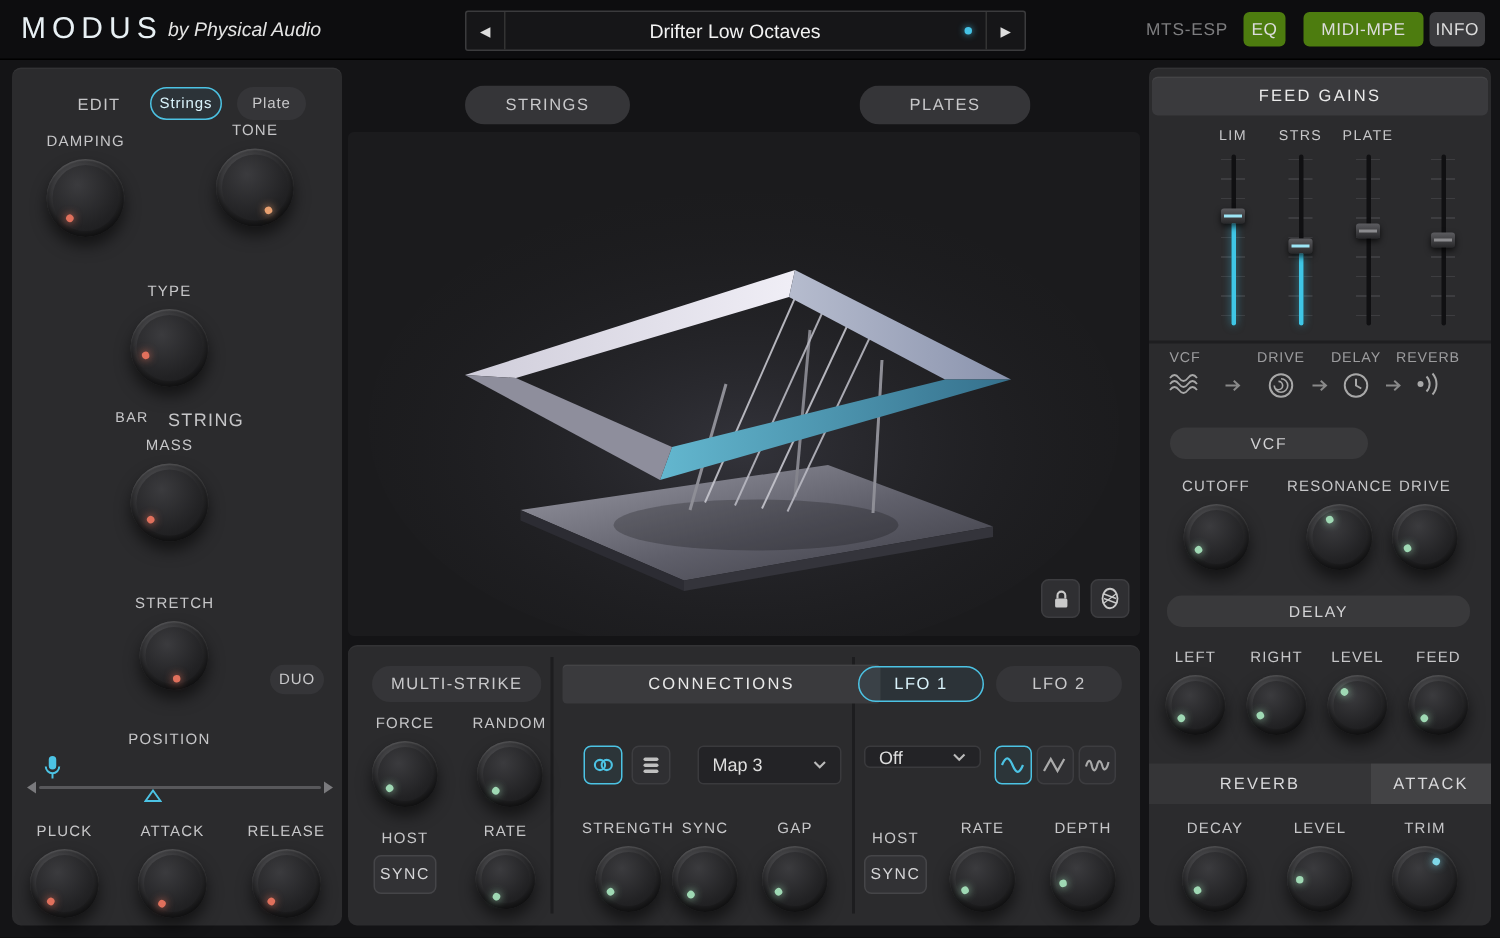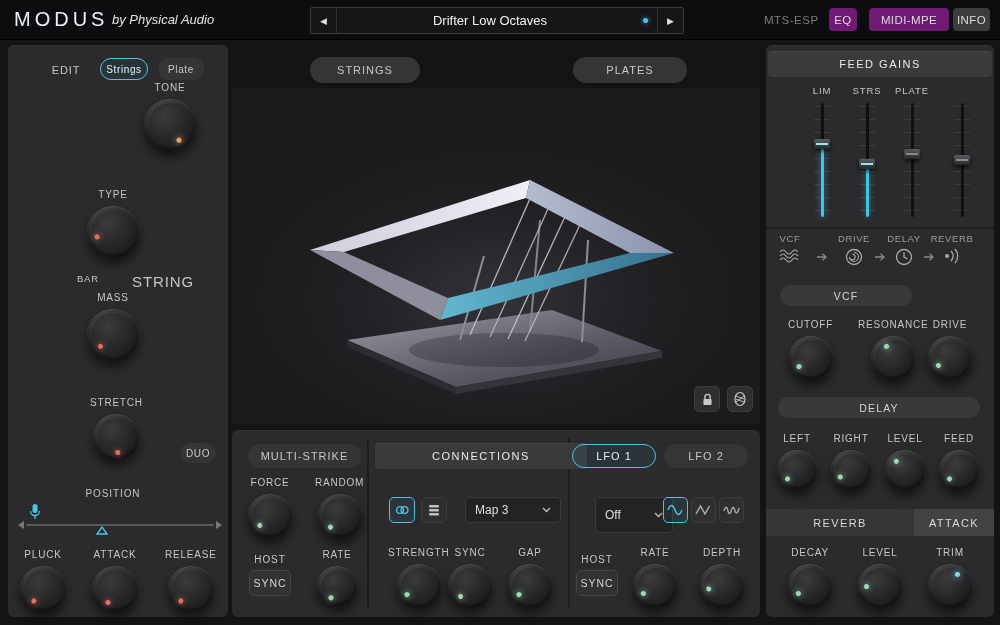--- a/index.html
+++ b/index.html
@@ -13,21 +13,21 @@
   .logo{position:absolute;left:14px;top:8px;font-size:20px;letter-spacing:4px;font-weight:400;color:#e8f0f4}
   .byline{position:absolute;left:112px;top:12px;font-size:13px;font-style:italic;color:#e4e4e4}
   .preset{position:absolute;left:310px;top:7px;width:374px;height:27px;background:#161618;border:1px solid #3b3b3d;border-radius:2px;display:flex;align-items:stretch}
   .preset .pcell{display:flex;align-items:center;justify-content:center;color:#ddd}
   .preset .parrow{width:26px;font-size:9px;cursor:default}
   .preset .pdivL{border-right:1px solid #333}
   .preset .pdivR{border-left:1px solid #333}
   .preset .pname{flex:1;font-size:13px;color:#f2f2f2}
   .preset .pdot{width:5px;height:5px;border-radius:50%;background:#45c3e6;align-self:center;margin-right:9px;box-shadow:0 0 5px rgba(69,195,230,.8)}
   .mts{position:absolute;left:764px;top:14px;font-size:11.5px;letter-spacing:.5px;color:#7d7d7f}
-  .hbtn{position:absolute;top:8px;height:23px;background:#701a75;border-radius:4px;color:#dcdcdc;font-size:11.5px;display:flex;align-items:center;justify-content:center;letter-spacing:.4px}
+  .hbtn{position:absolute;top:8px;height:23px;background:#4d7c0f;border-radius:4px;color:#dcdcdc;font-size:11.5px;display:flex;align-items:center;justify-content:center;letter-spacing:.4px}
 
   
   .panel{position:absolute;background:#2b2b2d;border-radius:6px;box-shadow:inset 0 1px 0 rgba(255,255,255,.04)}
   .vdiv{position:absolute;width:2px;background:#1d1d1f;top:8px;bottom:8px}
   .hdiv{position:absolute;height:2px;background:#1e1e20;left:0;right:0}
 
   
   .lbl{position:absolute;color:#c6c6c8;font-size:10px;letter-spacing:.9px;text-align:center;white-space:nowrap}
   .pill{position:absolute;display:flex;align-items:center;justify-content:center;background:#353538;border:1px solid transparent;border-radius:13px;color:#c8c8ca;font-size:11px;letter-spacing:1px;white-space:nowrap}
   .pill.small{font-size:10px;letter-spacing:.6px}
@@ -93,31 +93,35 @@
     <div class="hbtn" style="left:829px;width:28px">EQ</div>
     <div class="hbtn" style="left:869px;width:80px">MIDI-MPE</div>
     <div class="hbtn" style="left:953px;width:37px;background:#3c3c3f">INFO</div>
   </div>
 
   <div class="panel" style="left:8px;top:45px;width:220px;height:572px">
     <div class="lbl" style="left:38px;top:19px;width:40px;font-size:11px">EDIT</div>
     <div class="pill small active" style="left:92px;top:13px;width:48px;height:22px">Strings</div>
     <div class="pill small" style="left:150px;top:13px;width:46px;height:22px">Plate</div>
 
+    <div class="kunit" style="left:23px;top:44px">
+      <div class="klabel">DAMPING</div>
+      <div class="knob k52" style="--a:-140deg;--dot:#e0705c"></div>
+    </div>
     <div class="kunit" style="left:136px;top:37px">
       <div class="klabel">TONE</div>
       <div class="knob k52" style="--a:150deg;--dot:#e8a070"></div>
     </div>
 
     <div class="kunit" style="left:79px;top:144px">
       <div class="klabel">TYPE</div>
       <div class="knob k52" style="--a:-105deg;--dot:#e0705c"></div>
     </div>
     <div class="lbl" style="left:60px;top:228px;width:40px;font-size:9.5px">BAR</div>
-    <div class="lbl" style="left:124px;top:228px;width:50px;font-size:15px">STRING</div>
+    <div class="lbl" style="left:104px;top:228px;width:50px;font-size:12px">STRING</div>
 
     <div class="kunit" style="left:79px;top:247px">
       <div class="klabel">MASS</div>
       <div class="knob k52" style="--a:-130deg;--dot:#e0705c"></div>
     </div>
 
     <div class="kunit" style="left:82px;top:352px">
       <div class="klabel">STRETCH</div>
       <div class="knob k46" style="--a:175deg;--dot:#e0705c"></div>
     </div>
@@ -261,21 +265,21 @@
     </div>
     <div class="kunit" style="left:216px;top:117px">
       <div class="klabel">SYNC</div>
       <div class="knob k44" style="--a:-135deg;--dot:#9fd9b4"></div>
     </div>
     <div class="kunit" style="left:276px;top:117px">
       <div class="klabel">GAP</div>
       <div class="knob k44" style="--a:-125deg;--dot:#9fd9b4"></div>
     </div>
 
-    <div class="dd" style="left:363px;top:67px;width:78px;height:36px">
+    <div class="dd" style="left:344px;top:67px;width:78px;height:15px">
       <span>Off</span>
       <svg width="9" height="6" viewBox="0 0 9 6">
         <polyline points="1,1 4.5,4.5 8,1" fill="none" stroke="#bbb" stroke-width="1.4"></polyline>
       </svg>
     </div>
     <div class="sqbtn active" style="left:431px;top:67px;width:25px;height:26px">
       <svg width="18" height="14" viewBox="0 0 18 14">
         <path d="M1,7 C3.5,1 5.5,1 8,7 C10.5,13 12.5,13 15,7" fill="none" stroke="#4cc3e4" stroke-width="1.5"></path>
       </svg>
     </div>

